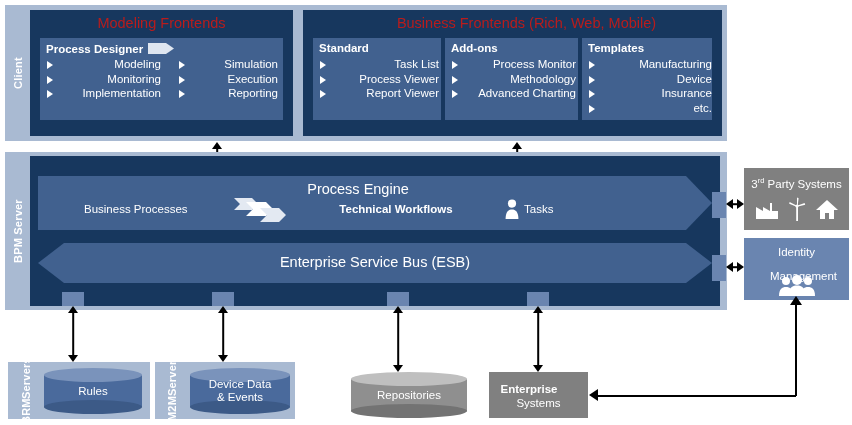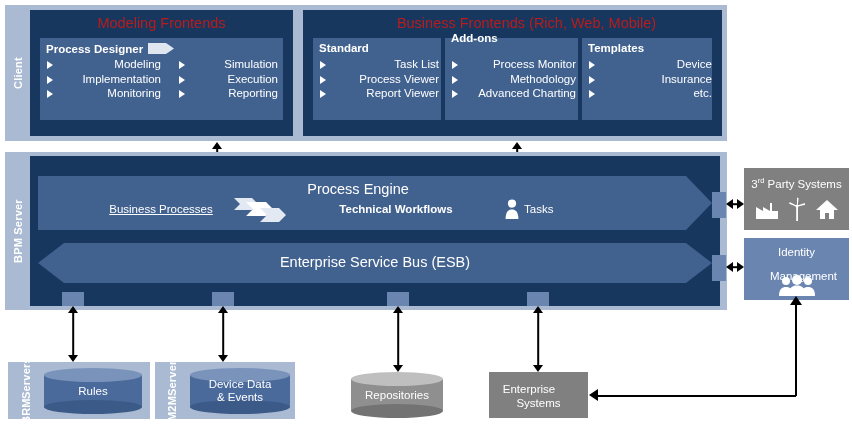--- a/index.html
+++ b/index.html
@@ -111,51 +111,52 @@
   <span class="grphead">Process Designer</span>
   <span style="display:inline-block;">
     <svg width="26" height="11" viewBox="0 0 26 11" aria-hidden="true">
       <path d="M0 0 H18 L26 5.5 L18 11 H0 Z" fill="#dfe6f0"></path>
     </svg>
   </span>
 </div>
 
 <ul class="bul abs" style="left:46px;top:57px;width:115px;">
   <li>Modeling</li>
+  <li>Monitoring</li>
   <li>Implementation</li>
-  <li>Monitoring</li>
 </ul>
 <ul class="bul abs" style="left:178px;top:57px;width:100px;">
   <li>Simulation</li>
   <li>Execution</li>
   <li>Reporting</li>
 </ul>
 
 <div class="abs darkbox" style="left:303px;top:10px;width:419px;height:126px;"></div>
 <div class="abs title" style="left:309px;top:15px;width:419px;height:18px;margin-left:8px;">Business Frontends (Rich, Web, Mobile)</div>
 
 <div class="abs panel" style="left:313px;top:38px;width:128px;height:82px;"></div>
 <div class="abs grphead" style="left:319px;top:42px;">Standard</div>
 <ul class="bul abs" style="left:319px;top:57px;width:120px;">
   <li>Task List</li>
   <li>Process Viewer</li>
   <li>Report Viewer</li>
 </ul>
 
 <div class="abs panel" style="left:445px;top:38px;width:133px;height:82px;"></div>
-<div class="abs grphead" style="left:451px;top:32px;">Add-ons</div>
+<div class="abs grphead" style="left:451px;top:42px;">Add-ons</div>
 <ul class="bul abs" style="left:451px;top:57px;width:125px;">
   <li>Process Monitor</li>
   <li>Methodology</li>
   <li>Advanced Charting</li>
 </ul>
 
 <div class="abs panel" style="left:582px;top:38px;width:130px;height:82px;"></div>
 <div class="abs grphead" style="left:588px;top:42px;">Templates</div>
 <ul class="bul abs" style="left:588px;top:57px;width:124px;">
+  <li>Manufacturing</li>
   <li>Device</li>
   <li>Insurance</li>
   <li>etc.</li>
 </ul>
 
 <div class="vdbl" style="left:210px;top:142px;width:14px;height:22px;">
   <div class="stem" style="top:6px;bottom:6px;"></div>
   <div class="hd up"></div>
     <div class="hd dn"></div>
 </div>
@@ -165,21 +166,21 @@
     <div class="hd dn"></div>
 </div>
 
 <div class="abs band" style="left:5px;top:152px;width:722px;height:158px;"></div>
 <div class="vlabel" style="left:8px;top:152px;width:22px;height:158px;">BPM Server</div>
 
 <div class="abs darkbox" style="left:30px;top:156px;width:690px;height:150px;"></div>
 
 <div class="arrowbar arrow-right" style="left:38px;top:176px;width:674px;height:54px;"></div>
 <div class="abs" style="left:38px;top:181px;width:640px;text-align:center;font-size:14.5px;">Process Engine</div>
-<div class="abs" style="left:76px;top:203px;width:170px;text-align:center;font-size:11.5px;text-decoration:underline;">Business Processes</div>
+<div class="abs" style="left:84px;top:203px;width:170px;text-align:left;font-size:11.5px;">Business Processes</div>
 <div class="abs" style="left:232px;top:196px;">
   <svg width="56" height="28" viewBox="0 0 56 28" aria-hidden="true">
     <path d="M2 2 H20 L26 8 L20 14 H2 L8 8 Z" fill="#e3e9f2"></path>
     <path d="M14 6 H34 L41 13 L34 20 H14 L21 13 Z" fill="#ffffff"></path>
     <path d="M28 12 H47 L54 19 L47 26 H28 L35 19 Z" fill="#e3e9f2"></path>
   </svg>
 </div>
 <div class="abs" style="left:296px;top:203px;width:200px;text-align:center;font-size:11.5px;font-weight:bold;">Technical Workflows</div>
 <div class="abs" style="left:504px;top:199px;">
   <svg width="16" height="20" viewBox="0 0 16 20" aria-hidden="true">
@@ -297,22 +298,22 @@
 <div class="cyl cylb" style="left:190px;top:368px;width:100px;height:46px;">
   <div class="body"></div>
   <div class="bot"></div>
   <div class="top"></div>
   <div class="lbl">
     <div>Device Data</div>
     <div>&amp; Events</div>
   </div>
 </div>
 
-<div class="cyl cylg" style="left:351px;top:372px;width:92px;height:46px;">
+<div class="cyl cylg" style="left:351px;top:372px;width:116px;height:46px;">
   <div class="body"></div>
   <div class="bot"></div>
   <div class="top"></div>
   <div class="lbl">Repositories</div>
 </div>
 
 <div class="abs gray" style="left:489px;top:372px;width:99px;height:46px;"></div>
-<div class="boxlbl" style="left:489px;top:380px;width:80px;">Enterprise</div>
+<div class="boxlbl" style="left:489px;top:380px;width:80px;font-weight:bold;">Enterprise</div>
 <div class="boxlbl" style="left:489px;top:394px;width:99px;">Systems</div>
 
 </body></html>

